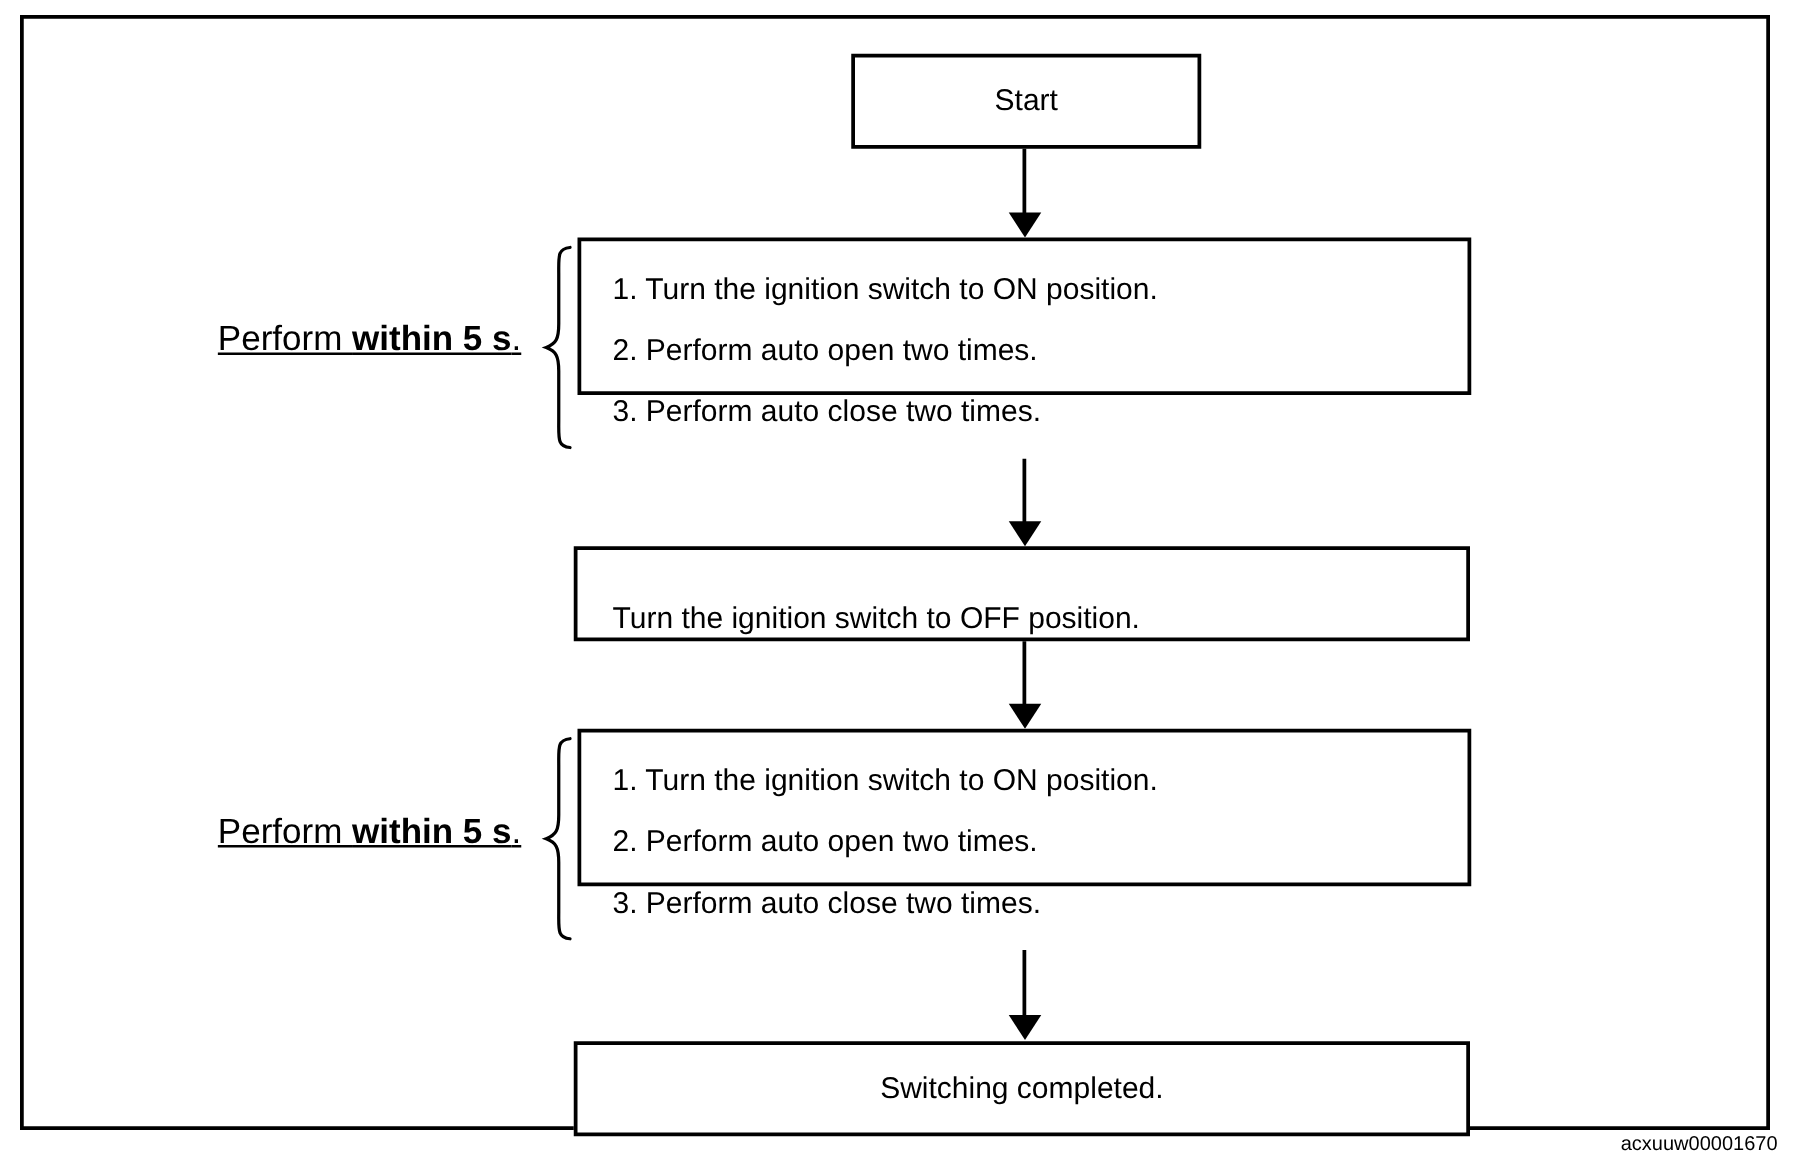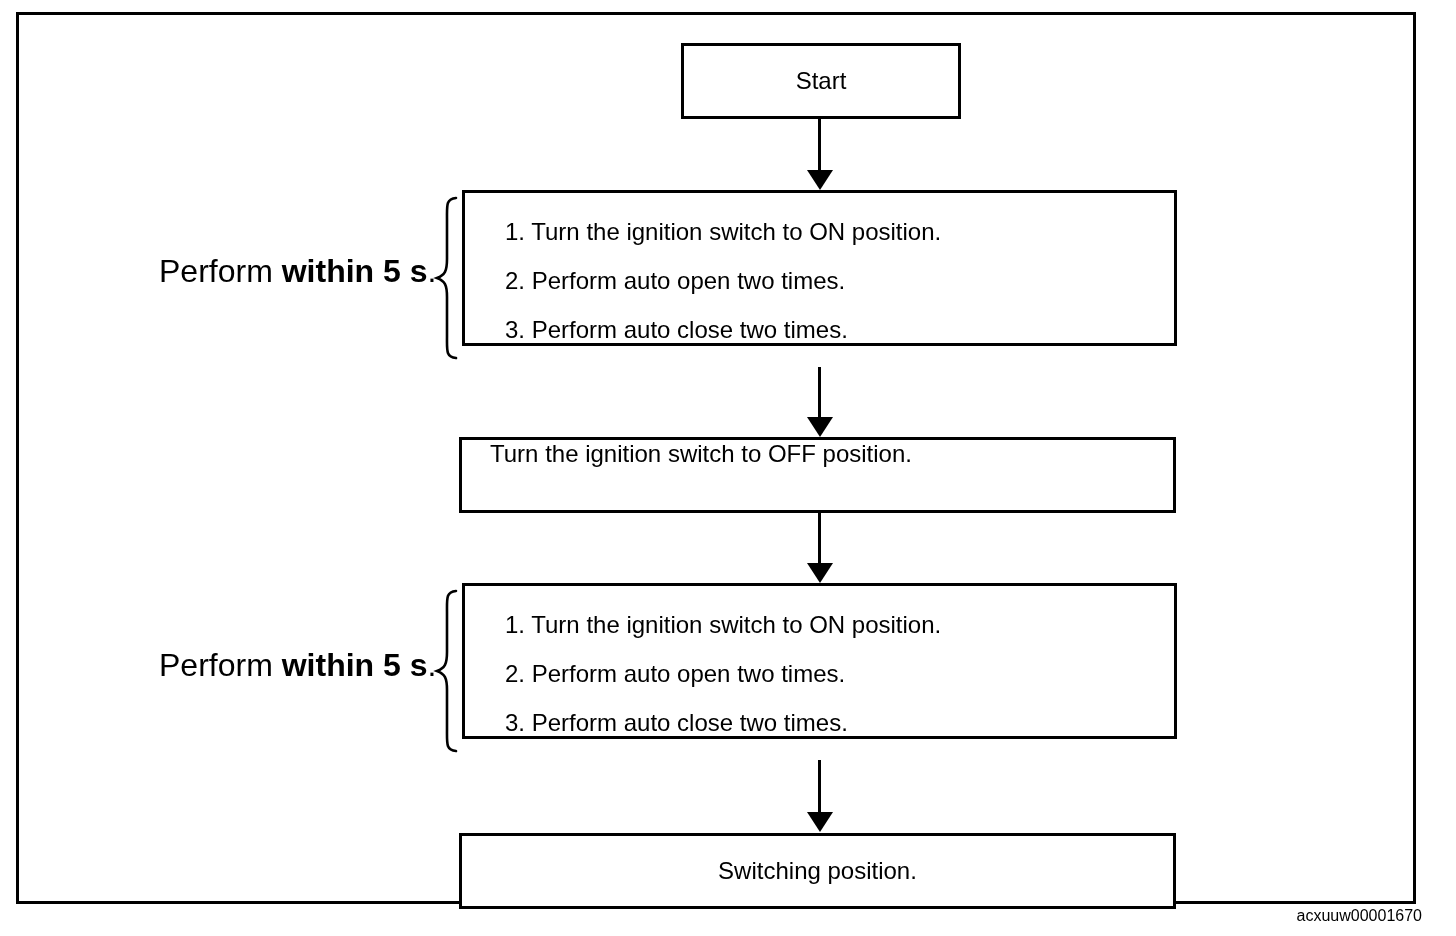--- a/index.html
+++ b/index.html
@@ -35,35 +35,35 @@
     line-height: 1.2;
   }
   .node.centered {
     display: flex;
     align-items: center;
     justify-content: center;
     text-align: center;
   }
   .node.left-text {
     display: flex;
-    align-items: flex-start;
+    align-items: flex-end;
     justify-content: flex-start;
     padding-left: 28px;
   }
   .start-node {
     left: 662px;
     top: 28px;
     width: 280px;
     height: 76px;
   }
   .step-node {
     left: 443px;
     width: 715px;
-    height: 156px;
-    padding: 15px 10px 0 40px;
+    height: 126px;
+    padding: 15px 10px 0 25px;
   }
   .step-node-1 { top: 175px; }
   .step-node-2 { top: 568px; }
   .step-line {
     height: 49px;
     display: flex;
     align-items: center;
     white-space: nowrap;
   }
   .off-node {
@@ -89,23 +89,24 @@
     height: 0;
     border-left: 13px solid transparent;
     border-right: 13px solid transparent;
     border-top: 20px solid #000000;
   }
   .side-label {
     position: absolute;
     left: 140px;
     width: 258px;
     text-align: right;
-    font-size: 32px;
+    font-size: 28px;
     line-height: 26px;
     white-space: nowrap;
+    text-decoration: underline;
   }
   .side-label-1 { top: 243px; }
   .side-label-2 { top: 637px; }
   .bold { font-weight: bold; }
   .brace {
     position: absolute;
     left: 414px;
     width: 28px;
     height: 166px;
   }
@@ -173,19 +174,19 @@
     <div class="node step-node step-node-2">
       <div class="step-line">1. Turn the ignition switch to ON position.</div>
       <div class="step-line">2. Perform auto open two times.</div>
       <div class="step-line">3. Perform auto close two times.</div>
     </div>
 
     <div class="arrow-line" style="left:799px; top:745px; height:53px;"></div>
     <div class="arrow-head" style="left:788px; top:797px;"></div>
 
     <div class="node centered end-node">
-      <span>Switching position.</span>
+      <span>Switching completed.</span>
     </div>
 
   </div>
 
   <div class="figure-id">acxuuw00001670</div>
 </div>
 
 </body></html>

